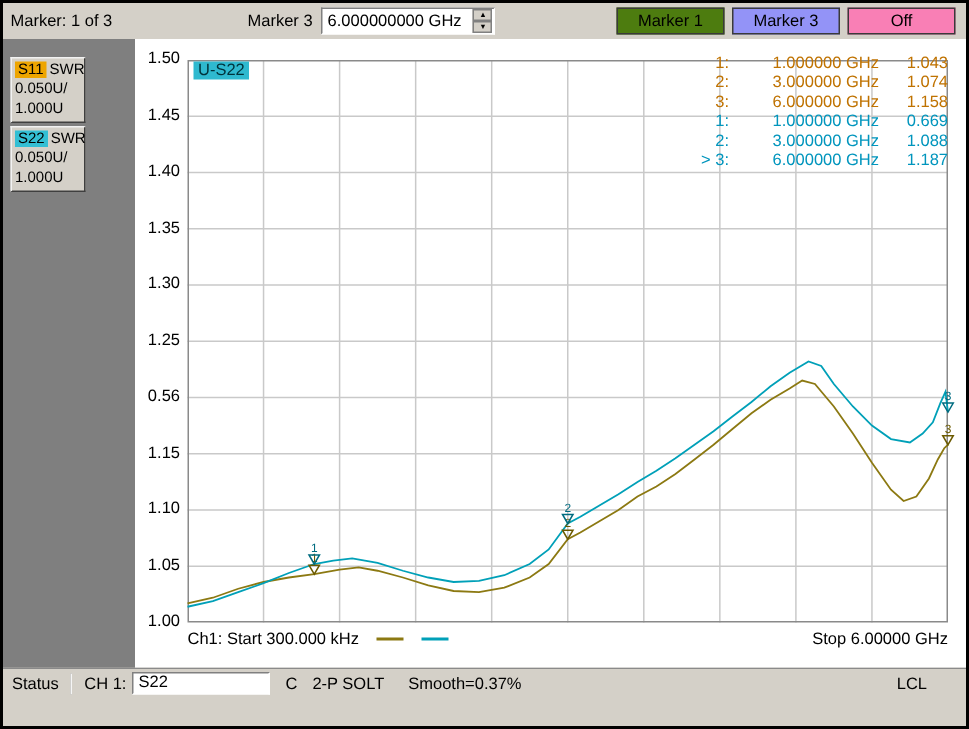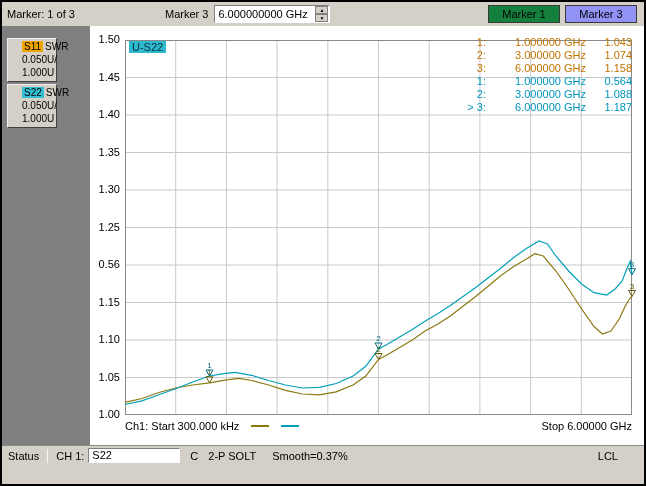--- a/index.html
+++ b/index.html
@@ -15,21 +15,21 @@
   .tb-label{margin-left:50px;margin-right:6px}
   .field{width:116px;height:18px;background:#fff;border:1px solid;border-color:#808080 #fff #fff #808080;display:flex;align-items:center}
   .field-text{flex:1;padding-left:3px;white-space:nowrap}
   .spinner{width:13px;height:16px;display:flex;flex-direction:column;margin-right:1px}
   .spin-btn{flex:1;font-size:5px;line-height:6px;text-align:center;background:#d4d0c8;border:1px solid #808080;cursor:default}
   .tb-buttons{margin-left:auto;display:flex;gap:5px;padding-right:2px}
   .tb-btn{width:72px;height:18px;border:1px solid #3a3a3a;display:flex;align-items:center;justify-content:center;cursor:default}
 
   .content{display:flex;height:419px}
   .sidebar{width:88px;background:#7f7f7f;padding:12px 0 0 5px}
-  .trace-box{width:50px;background:#d4d0c8;border:1px solid #3f3f3f;border-top-color:#f2f2f2;border-left-color:#f2f2f2;margin-bottom:2px;padding:1px 2px 2px 14px;font-size:10px;line-height:13px;cursor:default}
+  .trace-box{width:50px;background:#d4d0c8;border:1px solid #3f3f3f;border-top-color:#f2f2f2;border-left-color:#f2f2f2;margin-bottom:2px;padding:1px 2px 2px 2px;font-size:10px;line-height:13px;cursor:default}
   .trace-id{padding:0 2px;margin-right:2px}
 
   .plot-panel{flex:1;background:#fff;position:relative}
   #y-labels{position:absolute;left:0;top:0;width:33px;height:100%}
   .ytick{position:absolute;right:0;width:32px;text-align:right;padding-right:3px;line-height:13px}
   #plot-svg{position:absolute;left:35px;top:14px;overflow:visible}
   .grid{stroke:#c9c9c9;stroke-width:1}
   .frame{stroke:#8a8a8a;fill:none;stroke-width:1}
   .trace-chip{position:absolute;left:39px;top:15px;padding:0 3px;color:#00323a}
   #readouts{position:absolute;right:12px;top:10px}
@@ -58,22 +58,23 @@
     <span class="tb-status">Marker: 1 of 3</span>
     <span class="tb-label">Marker 3</span>
     <div class="field">
       <span class="field-text">6.000000000 GHz</span>
       <div class="spinner">
         <div class="spin-btn">▲</div>
         <div class="spin-btn">▼</div>
       </div>
     </div>
     <div class="tb-buttons" id="tb-buttons">
-        <div class="tb-btn" style="background: #15803d;">Marker 1</div>
+        <div class="tb-btn" style="background: #4d7c0f;">Marker 1</div>
         <div class="tb-btn" style="background: rgb(147, 147, 247);">Marker 3</div>
+        <div class="tb-btn" style="background: rgb(249, 127, 181);">Off</div>
       </div>
   </div>
 
   <div class="content">
     <div class="sidebar" id="sidebar">
         <div class="trace-box">
           <div><span class="trace-id" style="background: rgb(238, 165, 0);">S11</span><span>SWR</span></div>
           <div>0.050U/</div>
           <div>1.000U</div>
         </div>
@@ -146,21 +147,21 @@
             <span class="ro-val">1.074</span>
           </div>
           <div class="ro-row" style="color: rgb(191, 114, 0);">
             <span class="ro-num">3:</span>
             <span class="ro-freq">6.000000 GHz</span>
             <span class="ro-val">1.158</span>
           </div>
           <div class="ro-row" style="color: rgb(0, 149, 189);">
             <span class="ro-num">1:</span>
             <span class="ro-freq">1.000000 GHz</span>
-            <span class="ro-val">0.564</span>
+            <span class="ro-val">0.669</span>
           </div>
           <div class="ro-row" style="color: rgb(0, 149, 189);">
             <span class="ro-num">2:</span>
             <span class="ro-freq">3.000000 GHz</span>
             <span class="ro-val">1.088</span>
           </div>
           <div class="ro-row" style="color: rgb(0, 149, 189);">
             <span class="ro-num">&gt; 3:</span>
             <span class="ro-freq">6.000000 GHz</span>
             <span class="ro-val">1.187</span>

